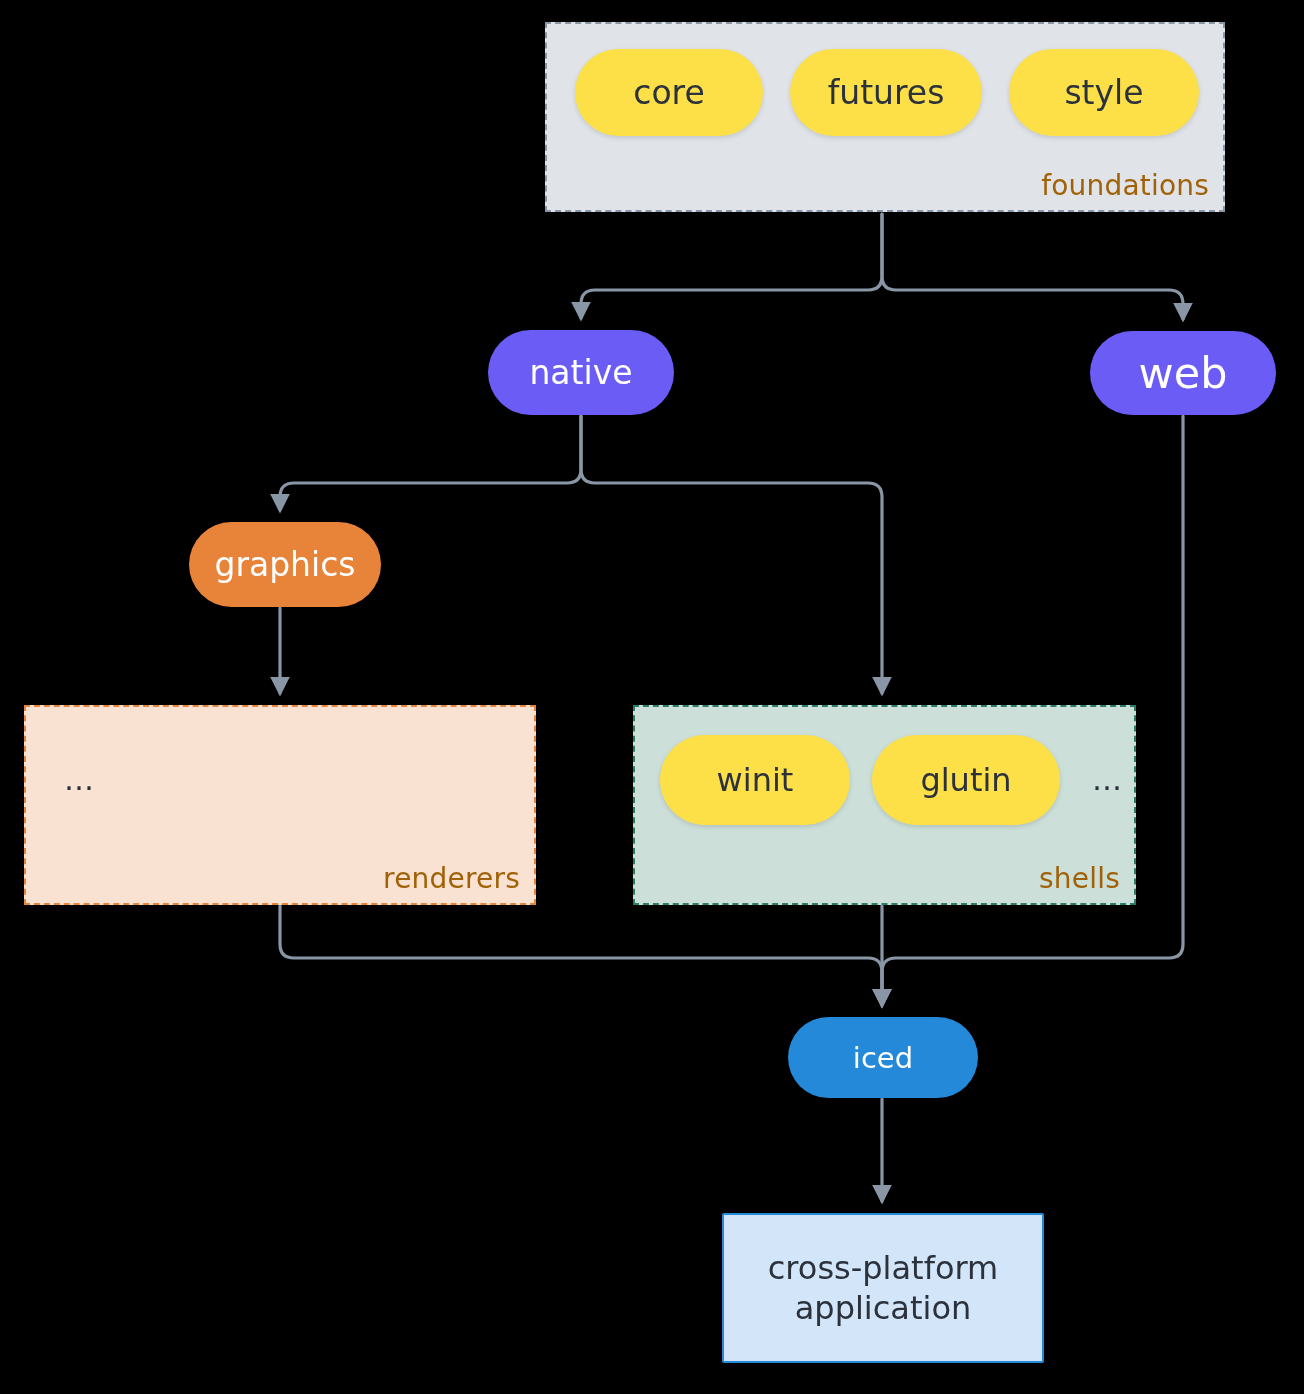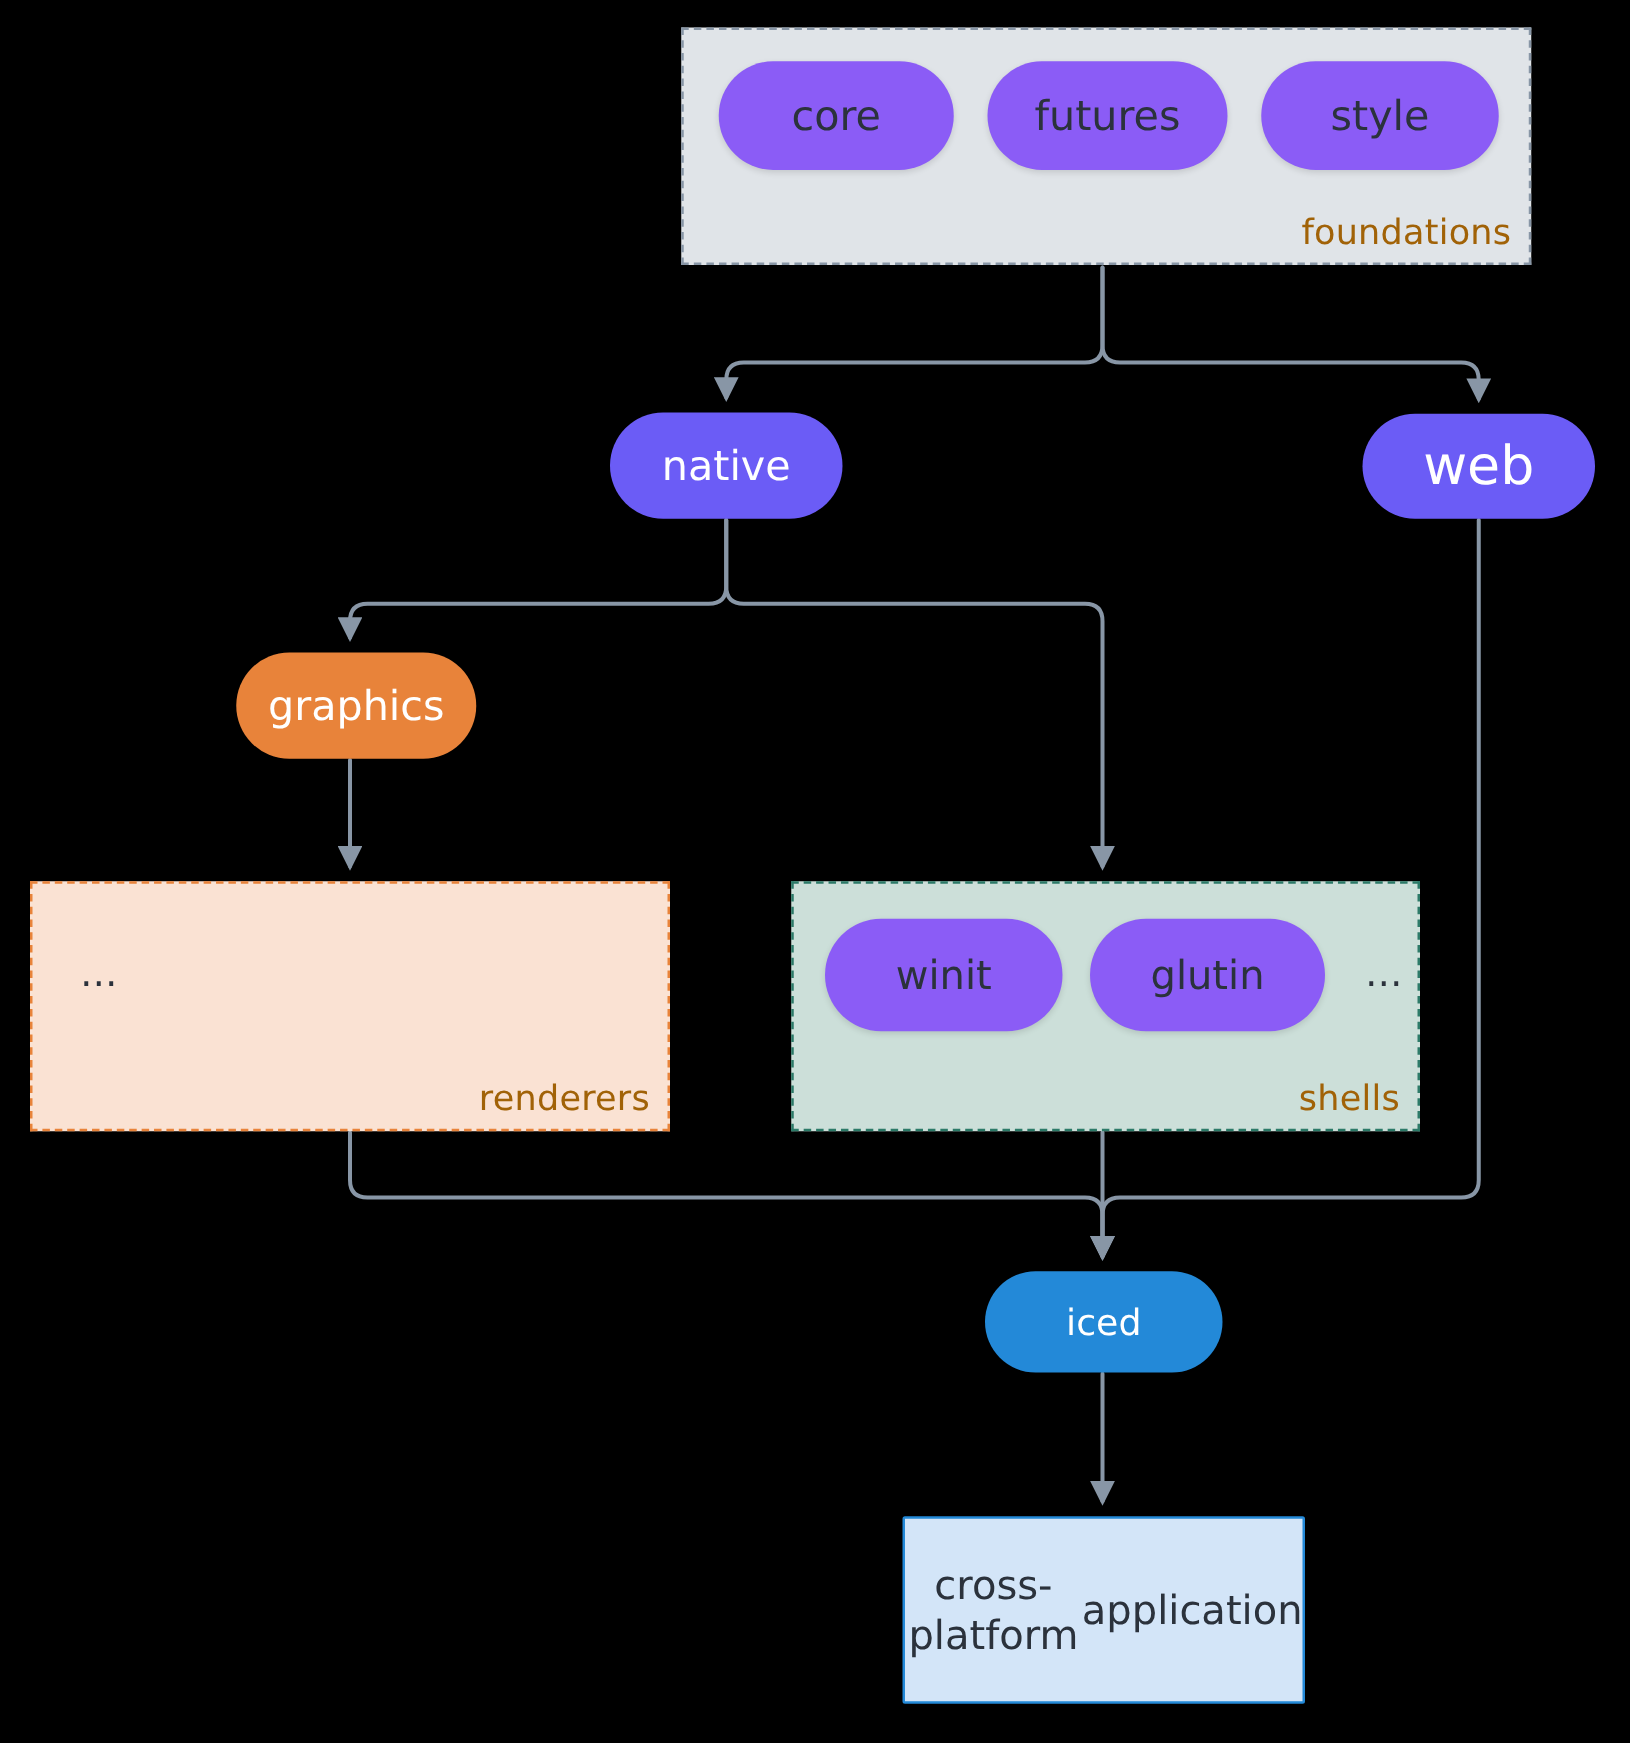--- a/index.html
+++ b/index.html
@@ -43,21 +43,21 @@
   .group-pills {
     position: absolute;
     left: 0;
     top: 0;
     display: flex;
     align-items: center;
   }
 
   
   .pill {
-    background: #8b5cf6;
+    background: #fde047;
     border-radius: 999px;
     display: flex;
     align-items: center;
     justify-content: center;
     color: #2b323c;
     box-shadow: 0 2px 5px rgba(0,0,0,0.13);
     box-sizing: border-box;
   }
   .ellipsis {
     color: #2b323c;
@@ -74,21 +74,21 @@
     box-sizing: border-box;
     display: flex;
     align-items: center;
     justify-content: center;
     color: #ffffff;
     border-radius: 999px;
     text-align: center;
   }
   .node.rect {
     border-radius: 2px;
-    flex-direction: row;
+    flex-direction: column;
     line-height: 1.26;
   }
 
   
   #grp-foundations {
     left: 545px; top: 22px; width: 680px; height: 190px;
     background: #e0e4e8;
     border: 2px dashed #8896a6;
   }
   #grp-foundations .group-pills { left: 28px; top: 25px; gap: 27px; }

